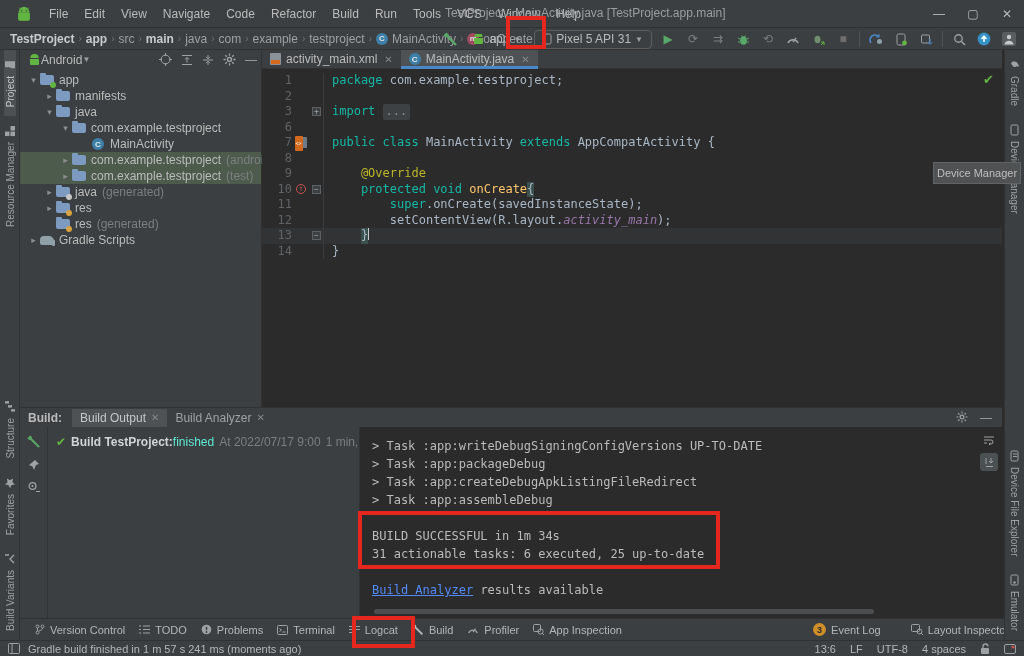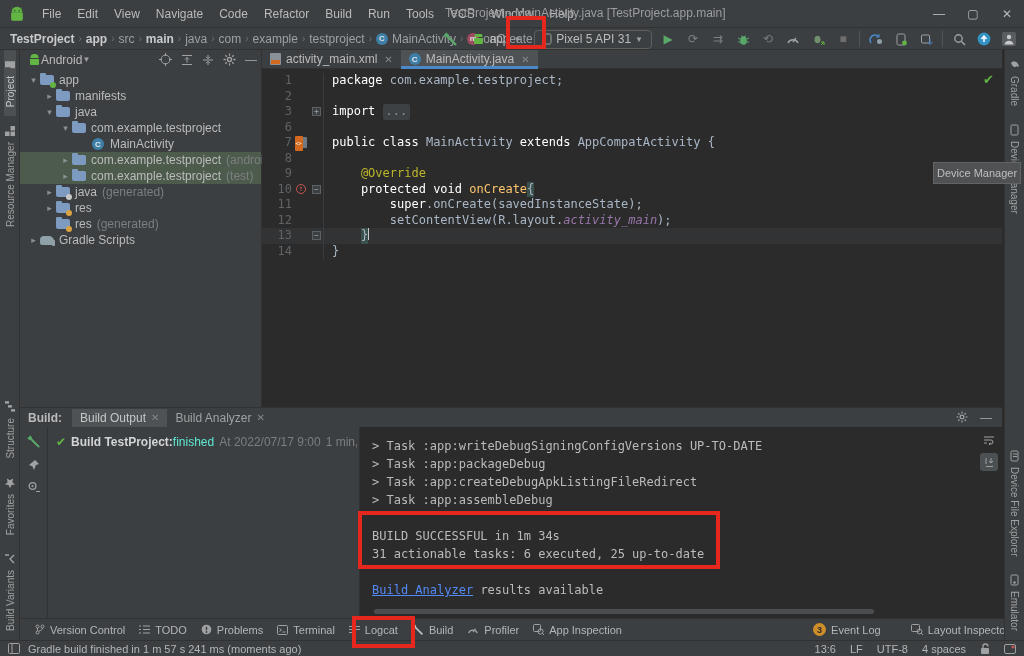--- a/index.html
+++ b/index.html
@@ -4,21 +4,21 @@
 <style>
   * { margin:0; padding:0; box-sizing:border-box; }
   html,body { background:#1e1f22; }
   #window {
     position:relative; width:1024px; height:656px; overflow:hidden;
     background:#2b2b2b; font-family:"Liberation Sans", sans-serif;
     font-size:12px; color:#bbbbbb; -webkit-font-smoothing:antialiased;
   }
   
   .menubar { position:absolute; left:0; top:0; right:0; height:28px; background:#3c3f41;
-             display:flex; align-items:center; padding-left:6px; border-bottom:1px solid #323232; }
+             display:flex; align-items:center; padding-left:13px; border-bottom:1px solid #323232; }
   .menubar .logo { width:18px; height:16px; margin:0 8px 0 2px; }
   .menu-item { padding:3px 8px; color:#bbbbbb; cursor:default; }
   .win-title { position:absolute; left:445px; top:6px; color:#9b9da0; font-size:12px; white-space:nowrap; }
   .win-controls { position:absolute; right:0; top:0; height:28px; display:flex; }
   .win-btn { width:34px; height:28px; display:flex; align-items:center; justify-content:center; color:#b7b9bb; font-size:12px; }
   
   .toolbar-row { position:absolute; left:0; top:28px; right:0; height:22px; background:#3c3f41;
                  border-bottom:1px solid #323232; display:flex; align-items:center; padding-left:10px; }
   .crumb { color:#9da0a3; white-space:nowrap; }
   .crumb.b { color:#c8cacc; font-weight:bold; }
@@ -75,21 +75,21 @@
   .file-ic { width:11px; height:12px; background:#8a9199; border-radius:1px; position:relative; }
   .file-ic::after { content:""; position:absolute; left:1px; bottom:1px; right:1px; height:4px; background:#d2691e; }
   .code { position:absolute; left:0; right:0; top:19px; bottom:0; font-family:"DejaVu Sans Mono", monospace;
           font-size:12px; overflow:hidden; padding-top:4px; }
   .cl { display:flex; height:15.5px; line-height:15.5px; white-space:pre; }
   .cl.cur { background:#323334; }
   .ln { width:30px; text-align:right; color:#606366; flex:none; }
   .gic { width:18px; flex:none; display:flex; align-items:center; justify-content:center; }
   .fold { width:14px; flex:none; display:flex; align-items:center; justify-content:center; border-right:1px solid #3a3d3f; margin-right:8px; }
   .fbox { width:9px; height:9px; border:1px solid #5e6163; color:#9fa1a3; font-size:8px; line-height:7px; text-align:center; background:#3c3f41; }
-  .kw { color:#ffffff; } .pl { color:#a9b7c6; } .ann { color:#bbb529; }
+  .kw { color:#14b8a6; } .pl { color:#a9b7c6; } .ann { color:#bbb529; }
   .meth { color:#ffc66d; } .fld { color:#9876aa; font-style:italic; }
   .foldtxt { color:#8c8c8c; background:#3e4143; border-radius:2px; padding:0 3px; }
   .brc { color:#a9b7c6; background:#3b514d; }
   .cursor { display:inline-block; width:1px; height:12px; background:#c8cacc; vertical-align:-2px; }
   .insp-ok { position:absolute; top:22px; right:8px; color:#62b543; font-size:13px; }
   .ovr { width:10px; height:10px; border:1.5px solid #c75450; border-radius:50%; color:#c75450; font-size:8px; line-height:7px; text-align:center; }
   .layic { width:11px; height:11px; background:#6e7a85; border-radius:1px; position:relative; }
   .layic::after { content:"<>"; position:absolute; left:-1px; bottom:-3px; background:#d2691e; color:#fff; font-size:5px; padding:0 1px; border-radius:1px; }
   
   .build-panel { position:absolute; left:20px; right:22px; top:407px; height:211px; background:#3c3f41; border-top:1px solid #323232; }

